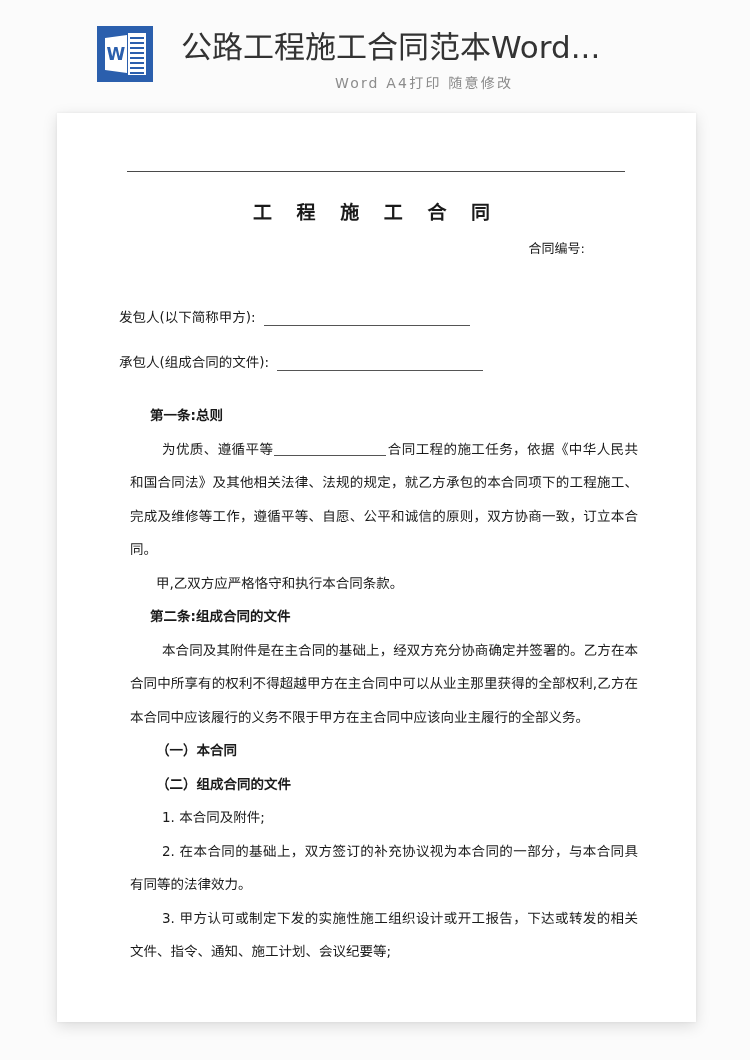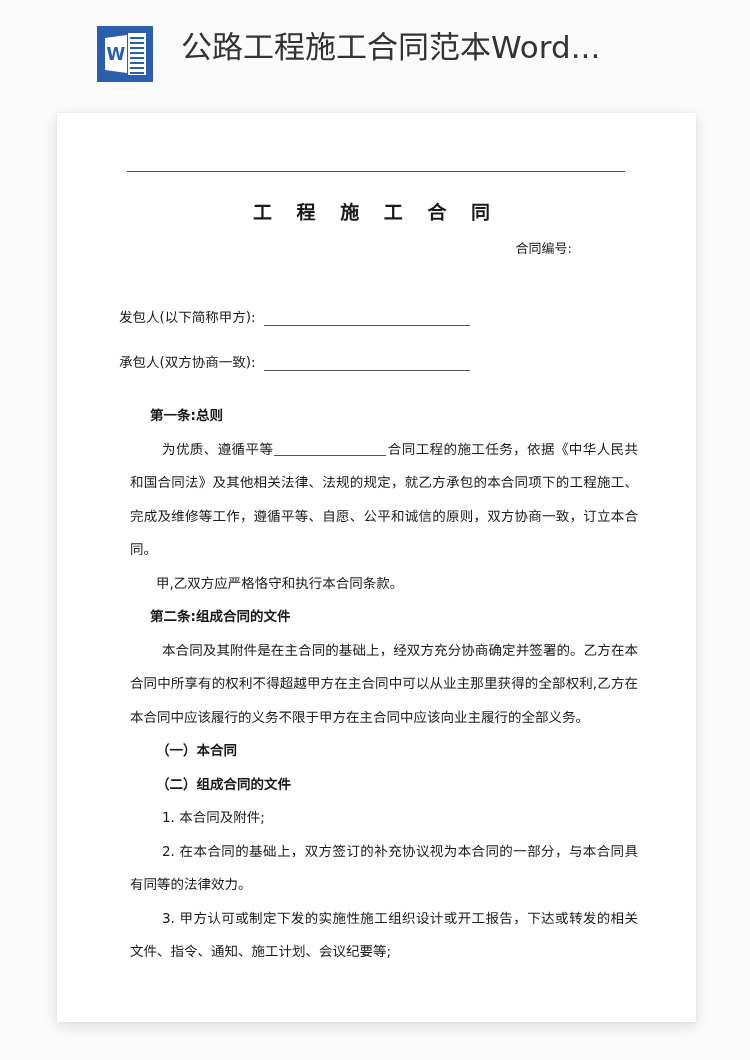--- a/index.html
+++ b/index.html
@@ -142,21 +142,21 @@
     text-align: center;
     font-size: 19px;
     font-weight: bold;
     letter-spacing: 9px;
     color: #1a1a1a;
     font-family: "DejaVu Sans", "Liberation Sans", sans-serif;
   }
 
   .contract-no {
     position: absolute;
-    left: 70px;
+    left: 83px;
     top: 125px;
     width: 445px;
     text-align: right;
     font-size: 13px;
     color: #1a1a1a;
   }
 
   .party-block {
     position: absolute;
     left: 62px;
@@ -234,39 +234,40 @@
           <i></i>
           <i></i>
           <i></i>
           <i></i>
           <i></i>
           <i></i>
       </div>
     </div>
 
     <div class="doc-title">公路工程施工合同范本Word...</div>
+    <div class="doc-subtitle">Word A4打印 随意修改</div>
   </div>
 </div>
 
 <div class="page-shadow">
   <div class="page">
 
     <div class="hrule"></div>
 
     <div class="contract-title">工 程 施 工 合 同</div>
 
     <div class="contract-no">合同编号:</div>
 
     <div class="party-block">
       <div class="party-row">
         <span class="party-label">发包人(以下简称甲方):</span>
         <span class="party-blank"></span>
       </div>
       <div class="party-row">
-        <span class="party-label">承包人(双方协商一致):</span>
+        <span class="party-label">承包人(组成合同的文件):</span>
         <span class="party-blank"></span>
       </div>
     </div>
 
     <div class="body-block">
 
       <p class="p heading">第一条:总则</p>
 
       <p class="p indent"><span>为优质、遵循平等</span><span class="inline-blank"></span><span>合同工程的施工任务，依据《中华人民共和国合同法》及其他相关法律、法规的规定，就乙方承包的本合同项下的工程施工、完成及维修等工作，遵循平等、自愿、公平和诚信的原则，双方协商一致，订立本合同。</span></p>
 

